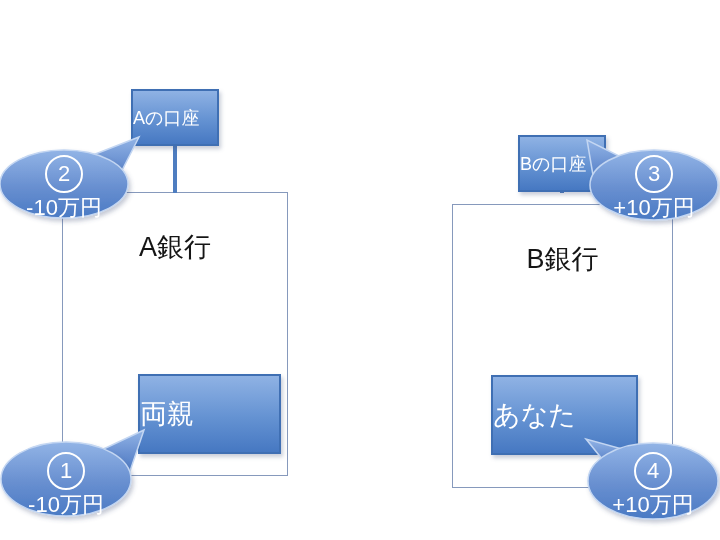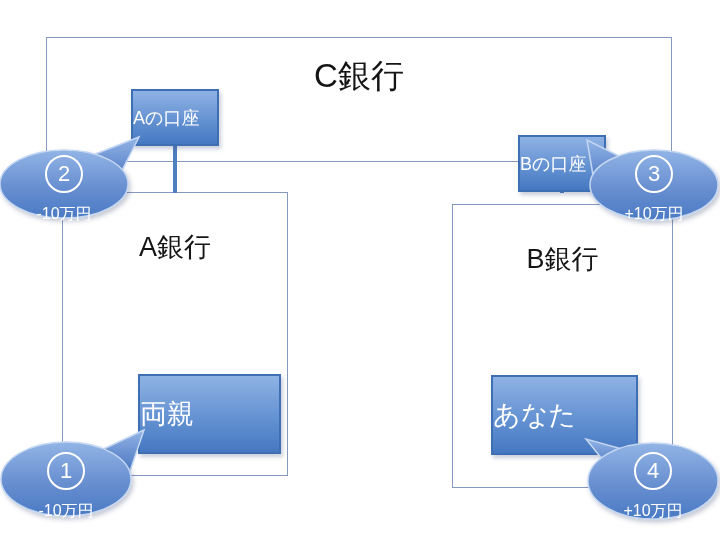--- a/index.html
+++ b/index.html
@@ -36,31 +36,28 @@
   .callout-text{
     position:absolute;width:130px;display:flex;flex-direction:column;align-items:center;
     color:#ffffff;z-index:5;
   }
   .num-circle{
     width:34px;height:34px;border:2px solid #ffffff;border-radius:50%;
     display:flex;align-items:center;justify-content:center;
     font-size:22px;line-height:1;
   }
   .callout-amount{
-    margin-top:12px;font-size:16px;line-height:1.1;white-space:nowrap;
+    margin-top:3px;font-size:22px;line-height:1.1;white-space:nowrap;
   }
 </style>
 </head>
 <body>
 
 <div id="stage">
 
-  <div class="frame-box" style="left:46px;top:37px;width:626px;height:125px;">
-    <div class="frame-label" id="c-bank-label">C銀行</div>
-  </div>
 
   <div class="frame-box" style="left:62px;top:192px;width:226px;height:284px;">
     <div class="frame-label sub-bank-label">A銀行</div>
   </div>
 
   <div class="frame-box" style="left:452px;top:204px;width:221px;height:284px;">
     <div class="frame-label sub-bank-label">B銀行</div>
   </div>
 
   <div class="connector" style="left:173px;top:145px;height:48px;"></div>

